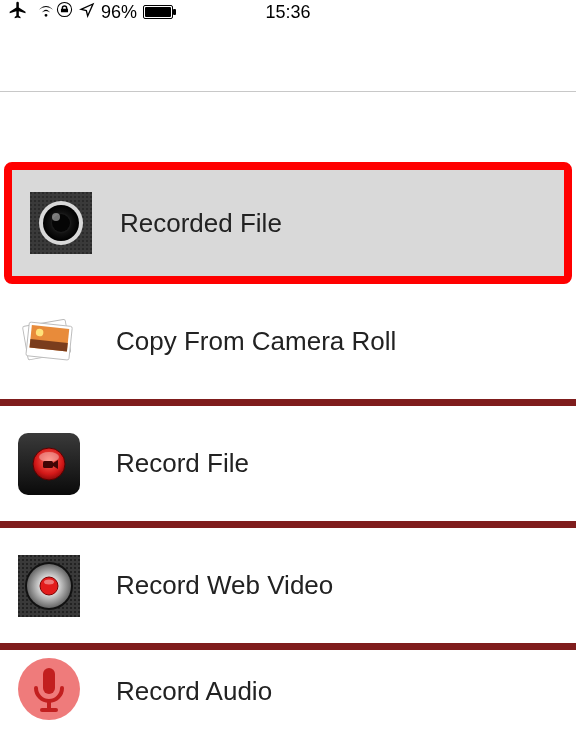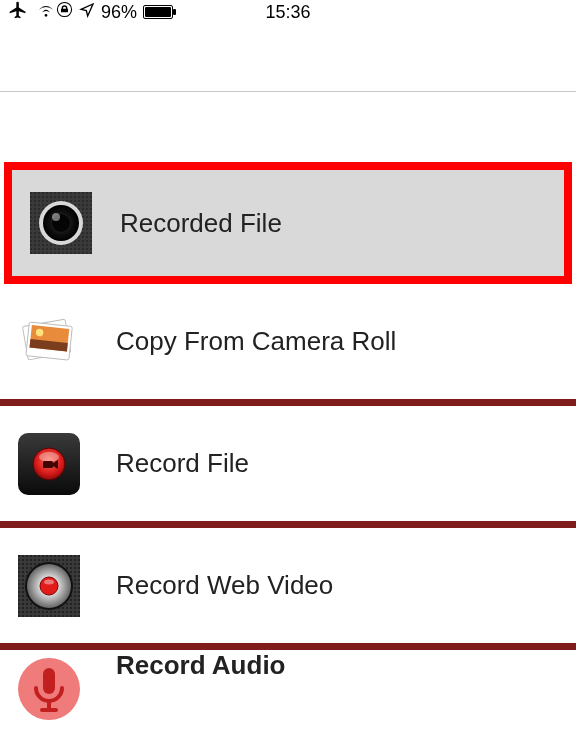--- a/index.html
+++ b/index.html
@@ -33,21 +33,21 @@
 .list-item {
   display: flex;
   align-items: center;
   height: 122px;
   border-bottom: 7px solid #7f1d1d;
   padding-left: 18px;
 }
 .list-item.highlighted {
   background: #d9d9d9;
   border: 8px solid #ff0000;
-  border-radius: 0;
+  border-radius: 8px;
   position: relative;
   margin-left: 4px;
   margin-right: 4px;
 }
 .list-item.highlighted .item-label { margin-left: 28px; }
 .icon-slot {
   width: 62px;
   height: 62px;
   flex: 0 0 62px;
   display: flex;
@@ -215,16 +215,16 @@
   <div class="list-item cropped">
     <div class="icon-slot" style="align-self:flex-start;margin-top:8px;">
       <svg width="62" height="62" viewBox="0 0 62 62">
         <circle cx="31" cy="31" r="31" fill="#ef7b7b"></circle>
         <rect x="25" y="10" width="12" height="26" rx="6" fill="#c21f1f"></rect>
         <path d="M18 30a13 13 0 0 0 26 0" fill="none" stroke="#c21f1f" stroke-width="4" stroke-linecap="round"></path>
         <rect x="29" y="43" width="4" height="8" fill="#c21f1f"></rect>
         <rect x="22" y="50" width="18" height="4" rx="2" fill="#c21f1f"></rect>
       </svg>
     </div>
-    <div class="item-label" style="align-self:flex-start;font-weight:bold;">Record Audio</div>
+    <div class="item-label" style="align-self:flex-start;margin-top:26px;">Record Audio</div>
   </div>
 
 </div>
 
 </body></html>

